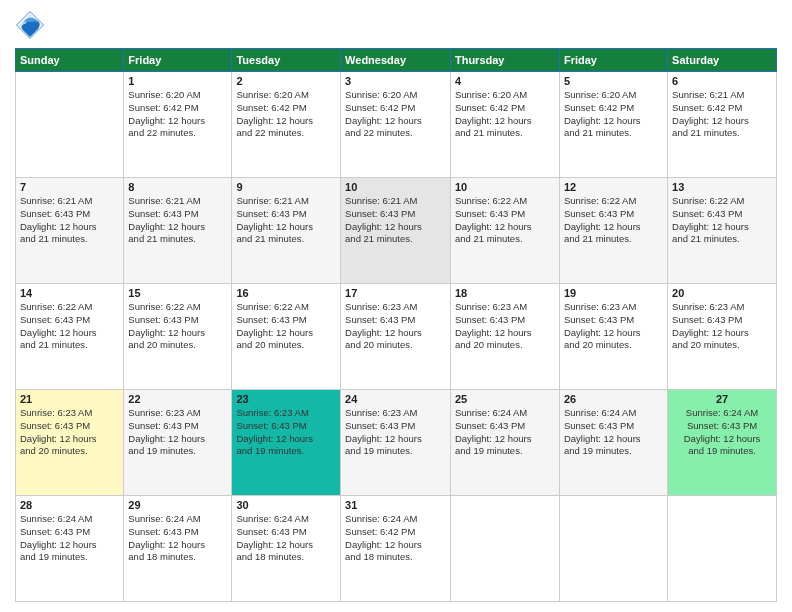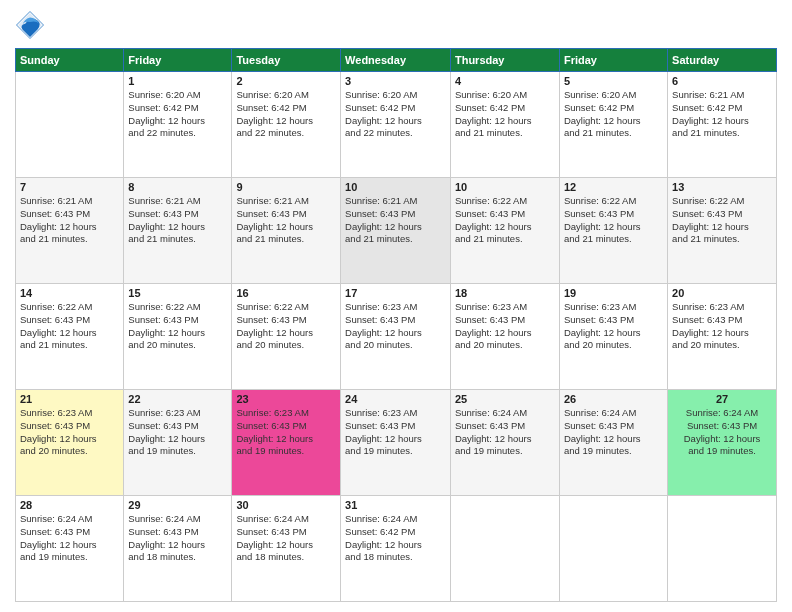--- a/index.html
+++ b/index.html
@@ -286,21 +286,21 @@
 Daylight: 12 hours
 and 20 minutes.</div>
           </td>
           <td style="background: rgb(245, 245, 245);">
             <span class="day-number">22</span>
             <div class="day-info" style="white-space: pre-line;">Sunrise: 6:23 AM
 Sunset: 6:43 PM
 Daylight: 12 hours
 and 19 minutes.</div>
           </td>
-          <td style="background: #ec4899;">
+          <td style="background: #14b8a6;">
             <span class="day-number">23</span>
             <div class="day-info" style="white-space: pre-line;">Sunrise: 6:23 AM
 Sunset: 6:43 PM
 Daylight: 12 hours
 and 19 minutes.</div>
           </td>
           <td style="background: rgb(245, 245, 245);">
             <span class="day-number">24</span>
             <div class="day-info" style="white-space: pre-line;">Sunrise: 6:23 AM
 Sunset: 6:43 PM

